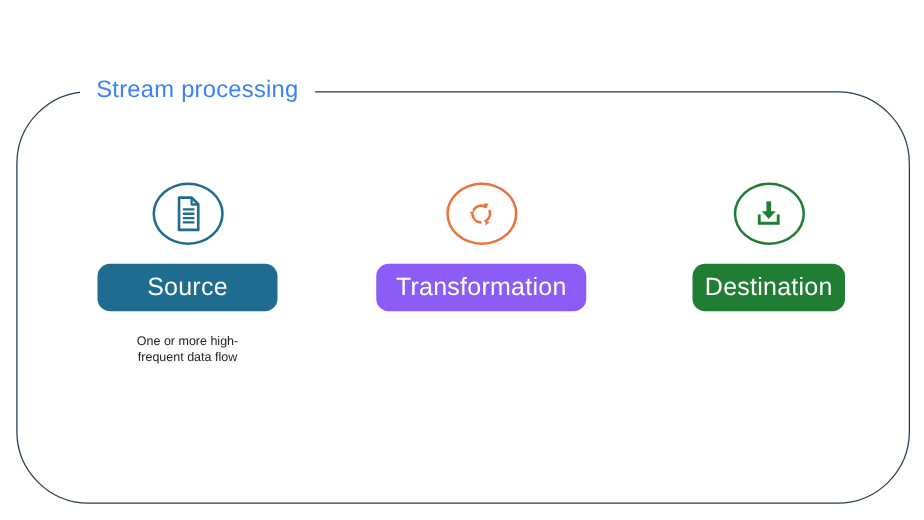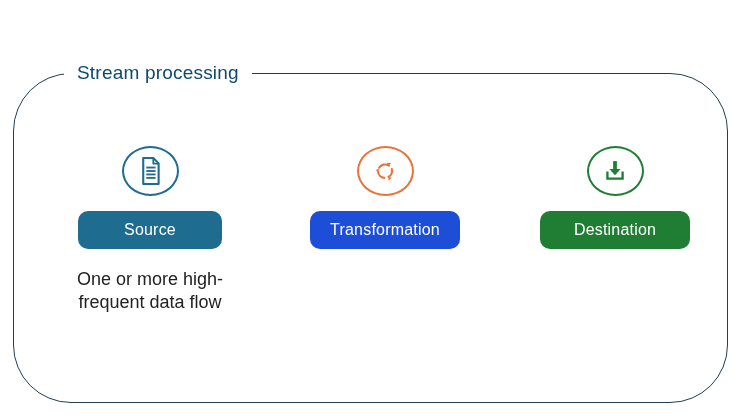--- a/index.html
+++ b/index.html
@@ -20,21 +20,21 @@
     background: #ffffff;
   }
   .frame-title {
     position: absolute;
     left: 64px; top: 73px;
     transform: translateY(-52%);
     background: #ffffff;
     padding: 0 13px;
     font-size: 19px;
     letter-spacing: 0.2px;
-    color: #0c4a6e;
+    color: #3b82f6;
     white-space: nowrap;
   }
 
   .col {
     position: absolute;
     top: 146px;
     width: 180px;
     display: flex;
     flex-direction: column;
     align-items: center;
@@ -52,32 +52,32 @@
   }
   .icon-circle.source        { border: 2px solid #1e6c8f; }
   .icon-circle.transformation{ border: 2px solid #e8743c; }
   .icon-circle.destination   { border: 2px solid #1f7e33; }
 
   .pill {
     height: 38px;
     border-radius: 10px;
     display: flex; align-items: center; justify-content: center;
     color: #ffffff;
-    font-size: 16px;
+    font-size: 20px;
     letter-spacing: 0.2px;
     border: none;
     cursor: default;
   }
   .pill.source        { width: 144px; background: #1e6c8f; }
-  .pill.transformation{ width: 150px; background: #1d4ed8; }
-  .pill.destination   { width: 150px; background: #1f7e33; }
+  .pill.transformation{ width: 168px; background: #8b5cf6; }
+  .pill.destination   { width: 122px; background: #1f7e33; }
 
   .desc {
     margin-top: 19px;
-    font-size: 18px;
+    font-size: 10px;
     line-height: 1.28;
     color: #222222;
     text-align: center;
     white-space: pre-line;
     max-width: 176px;
   }
   svg { display: block; }
 </style>
 </head>
 <body>

